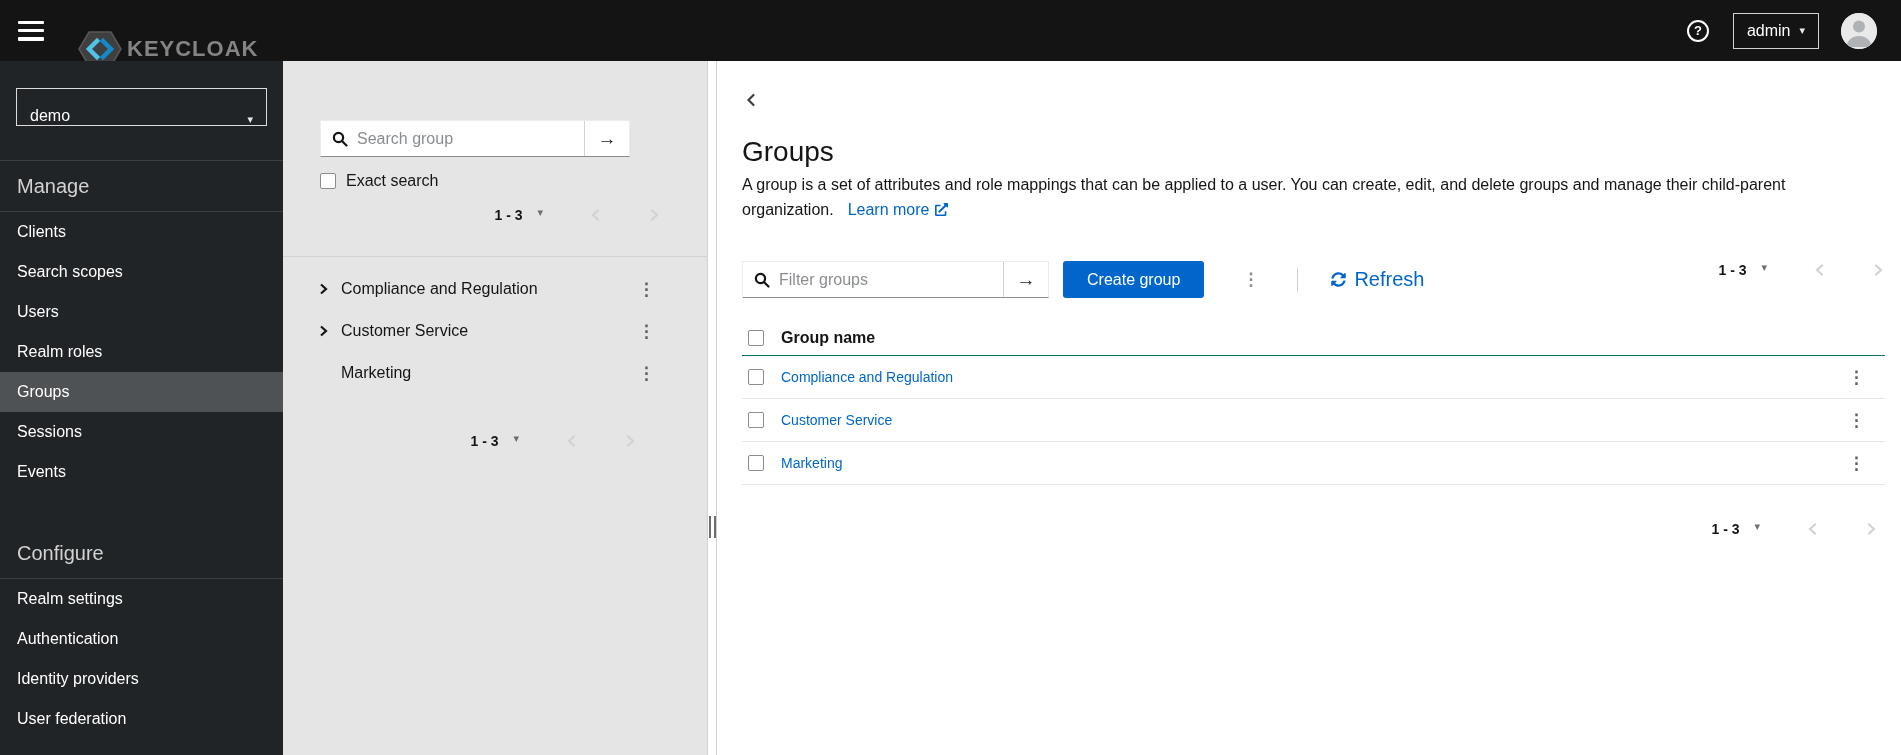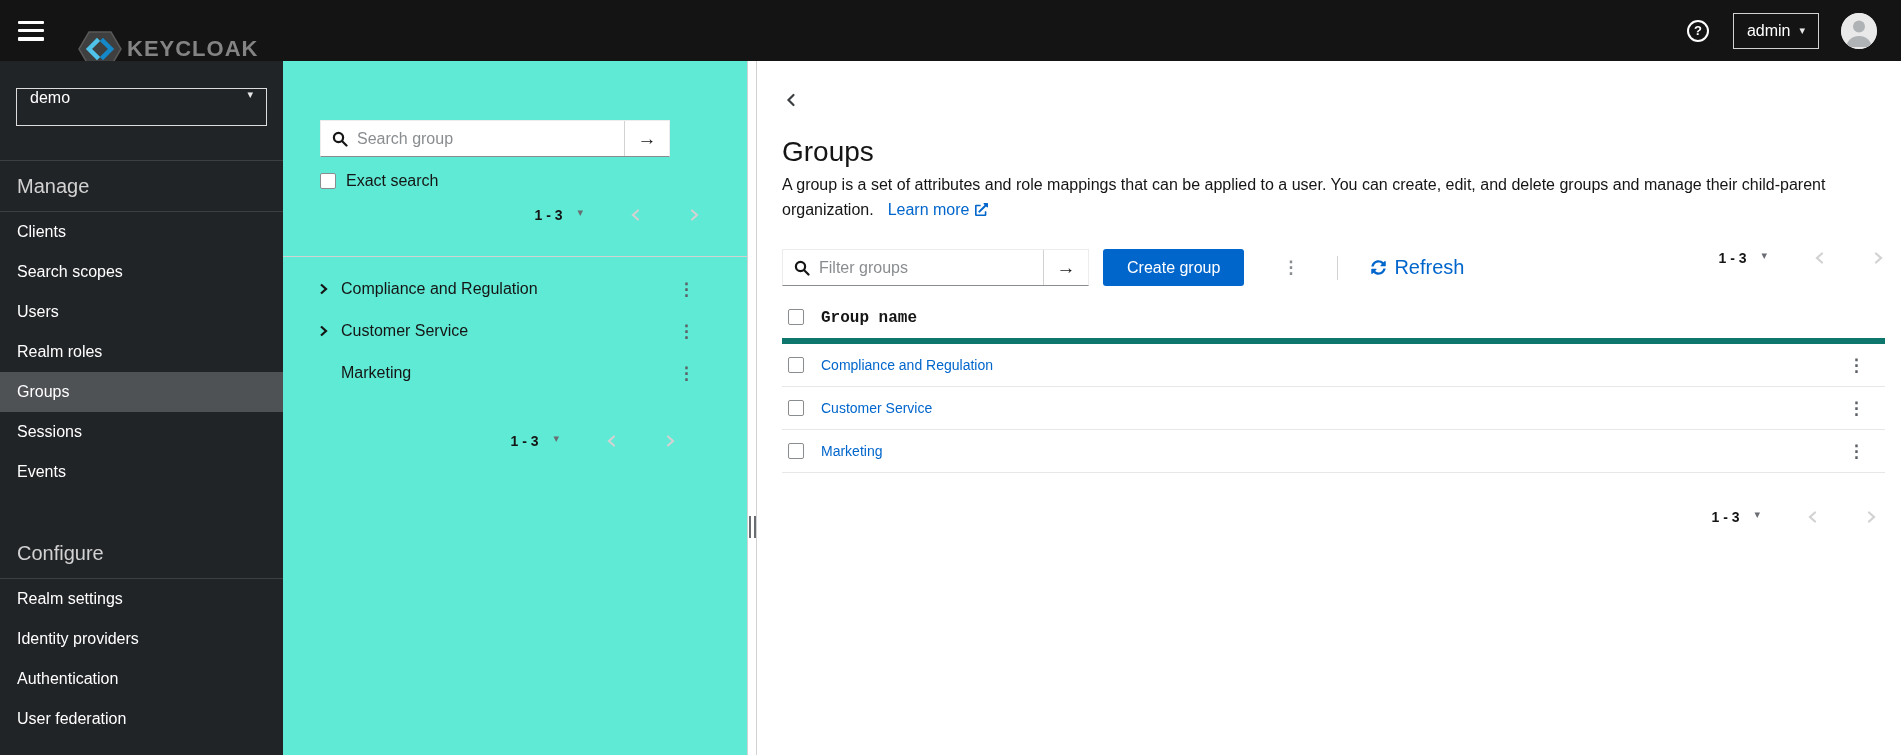--- a/index.html
+++ b/index.html
@@ -18,29 +18,29 @@
   .caret { font-size:11px; line-height:1; }
   .caret.light { color:#e8e8e8; }
   .caret.gray { color:#6a6e73; }
   .avatar { width:36px; height:36px; border-radius:50%; overflow:hidden; margin-left:22px; background:#e9e9e9; }
 
   
   .layout { display:flex; height:694px; }
 
   
   .sidebar { width:283px; flex-shrink:0; background:#212427; color:#fff; }
-  .realm-select { margin:27px 16px 34px 16px; height:38px; border:1px solid #dcdcdc; display:flex; align-items:flex-start; justify-content:space-between; padding:0 13px; font-size:16px; cursor:pointer; }
+  .realm-select { margin:27px 16px 34px 16px; height:38px; border:1px solid #dcdcdc; display:flex; align-items:flex-end; justify-content:space-between; padding:0 13px; font-size:16px; cursor:pointer; }
   .nav-divider { border-top:1px solid #3c3f42; }
   .nav-section-title { padding:14px 17px 13px 17px; font-size:20px; color:#d2d2d2; }
   .nav-item { padding:0 17px; height:40px; display:flex; align-items:center; font-size:16px; color:#fff; cursor:pointer; }
   .nav-item.selected { background:#4f5255; }
   .nav-gap { height:36px; }
 
   
-  .tree-panel { width:465px; flex-shrink:0; border-right:1px solid #d2d2d2; padding-top:59px; background:#5eead4; }
+  .tree-panel { width:425px; flex-shrink:0; border-right:1px solid #d2d2d2; padding-top:59px; background:#e5e5e5; }
   .input-group { display:flex; height:37px; border:1px solid #ececec; border-bottom:1px solid #8a8d90; background:#fff; }
   .input-wrap { position:relative; flex:1; display:flex; }
   .input-wrap svg.search-glyph { position:absolute; left:11px; top:10px; }
   .text-input { flex:1; border:none; outline:none; padding:0 8px 0 36px; font-size:16px; font-family:inherit; color:#151515; min-width:0; }
   .text-input::placeholder { color:#8a8d90; }
   .arrow-btn { width:45px; border:none; border-left:1px solid #d2d2d2; background:#fff; font-size:19px; font-weight:700; color:#151515; cursor:pointer; display:flex; align-items:center; justify-content:center; }
   .tree-search { margin:0 77px 0 37px; }
   .exact-row { margin:13px 37px 15px 37px; display:flex; align-items:center; gap:10px; font-size:16px; height:22px; }
   .checkbox { width:16px; height:16px; border:1px solid #8a8d90; border-radius:2px; background:#fff; flex-shrink:0; cursor:pointer; }
   .pagination { display:flex; align-items:flex-start; height:36px; font-size:14px; }
@@ -62,30 +62,30 @@
   .grip i { width:2px; height:22px; background:#6a6e73; }
 
   
   .main { flex:1; padding:31px 16px 0 25px; background:#fff; min-width:0; }
   .back-btn { display:inline-flex; padding:0 2px; cursor:pointer; }
   .page-title { margin-top:24px; font-size:28px; font-weight:400; color:#151515; }
   .desc { margin-top:4px; font-size:16px; line-height:25px; max-width:1135px; }
   .learn-more { color:#0066cc; text-decoration:none; margin-left:14px; cursor:pointer; white-space:nowrap; }
   .ext-icon { margin-left:6px; vertical-align:-1px; }
 
-  .toolbar { margin-top:27px; display:flex; align-items:center; height:37px; }
+  .toolbar { margin-top:39px; display:flex; align-items:center; height:37px; }
   .filter-group { width:307px; }
   .btn-primary { margin-left:14px; height:37px; padding:0 24px; background:#0066cc; color:#fff; border:none; border-radius:3px; font-size:16px; font-family:inherit; cursor:pointer; }
   .toolbar .kebab { margin-left:34px; color:#8a8d90; }
   .vdivider { width:1px; height:24px; background:#d2d2d2; margin-left:34px; }
   .refresh { margin-left:33px; display:flex; align-items:center; gap:8px; color:#0066cc; font-size:20px; cursor:pointer; }
   .toolbar-pg { margin-left:auto; }
 
   .grid { margin-top:23px; }
-  .grid-header { height:35px; display:flex; border-bottom:6px solid #0f766e;font-family:Liberation Mono, monospace; }
+  .grid-header { height:35px; display:flex; align-items:center; border-bottom:1px solid #0f766e; }
   .grid-header .checkbox { margin:0 17px 0 6px; }
   .grid-header .col-label { font-weight:700; font-size:16px; }
   .grid-row { height:43px; display:flex; align-items:center; border-bottom:1px solid #e7e7e7; }
   .grid-row .checkbox { margin:0 17px 0 6px; }
   .row-link { color:#0066cc; font-size:14px; text-decoration:none; cursor:pointer; }
   .row-kebab { margin-left:auto; margin-right:16px; }
   .bottom-pg { justify-content:flex-end; margin-top:36px; padding-right:7px; }
 </style>
 </head>
 <body>
@@ -134,22 +134,22 @@
     <div class="nav-item">Search scopes</div>
     <div class="nav-item">Users</div>
     <div class="nav-item">Realm roles</div>
     <div class="nav-item selected">Groups</div>
     <div class="nav-item">Sessions</div>
     <div class="nav-item">Events</div>
     <div class="nav-gap"></div>
     <div class="nav-section-title">Configure</div>
     <div class="nav-divider"></div>
     <div class="nav-item">Realm settings</div>
+    <div class="nav-item">Authentication</div>
     <div class="nav-item">Identity providers</div>
-    <div class="nav-item">Authentication</div>
     <div class="nav-item">User federation</div>
   </nav>
 
   <aside class="tree-panel">
     <div class="input-group tree-search">
       <div class="input-wrap">
         <svg class="search-glyph" width="16" height="16" viewBox="0 0 16 16">
           <circle cx="6.5" cy="6.5" r="4.6" fill="none" stroke="#151515" stroke-width="2.2"></circle>
           <line x1="10.2" y1="10.2" x2="14.5" y2="14.5" stroke="#151515" stroke-width="2.2" stroke-linecap="round"></line>
         </svg>

